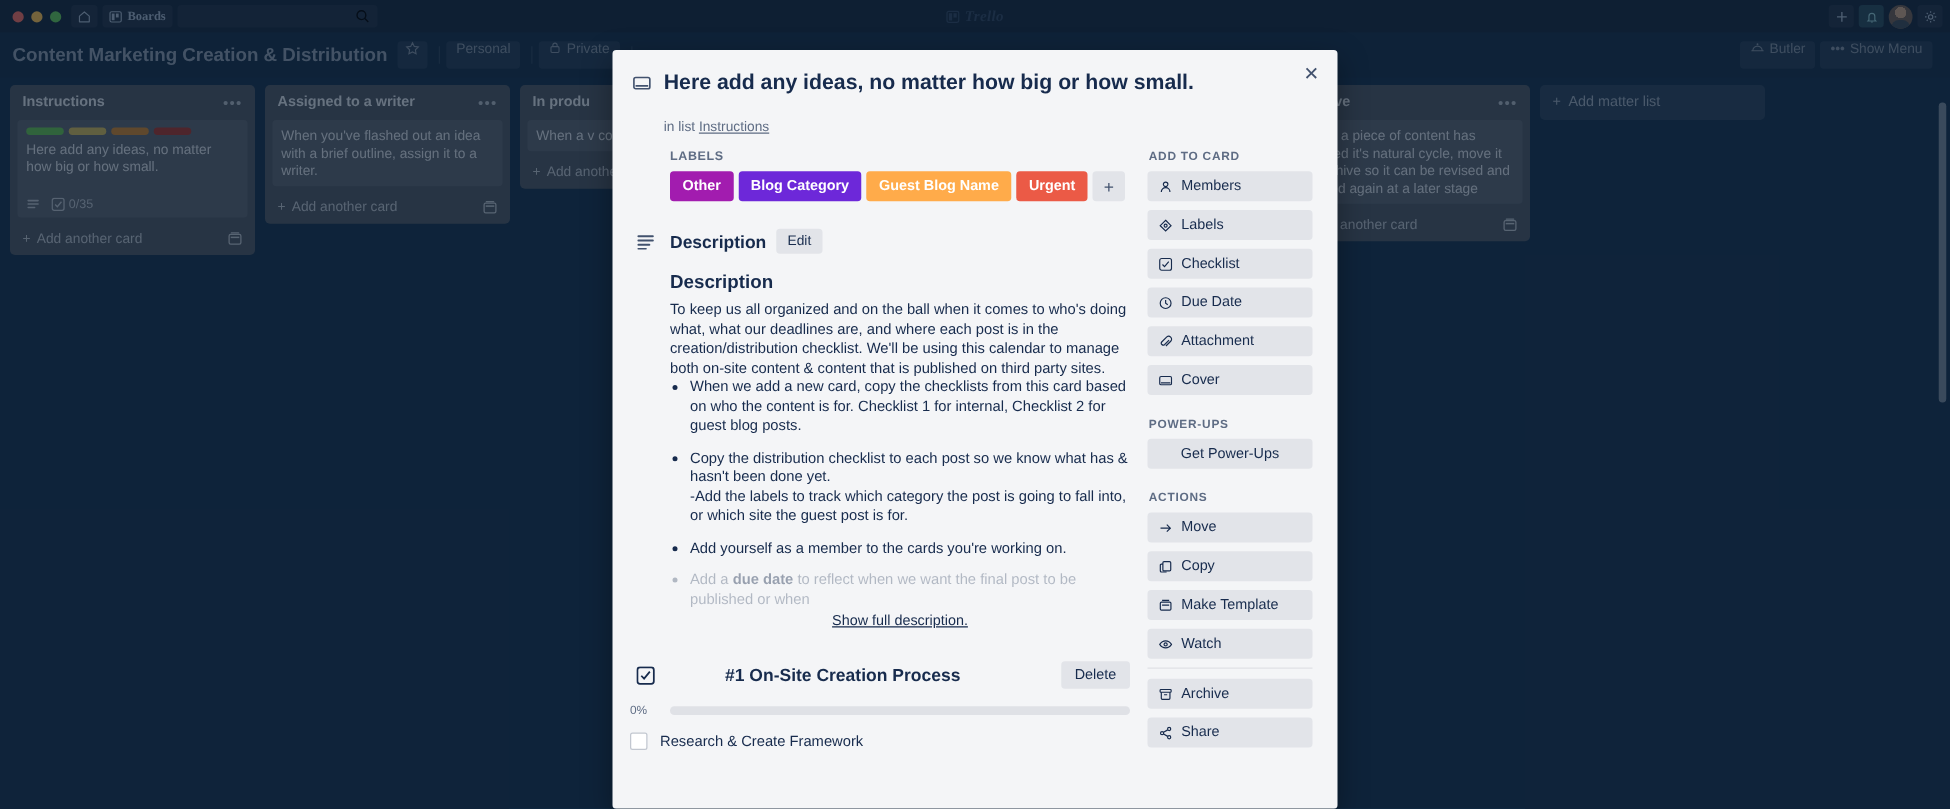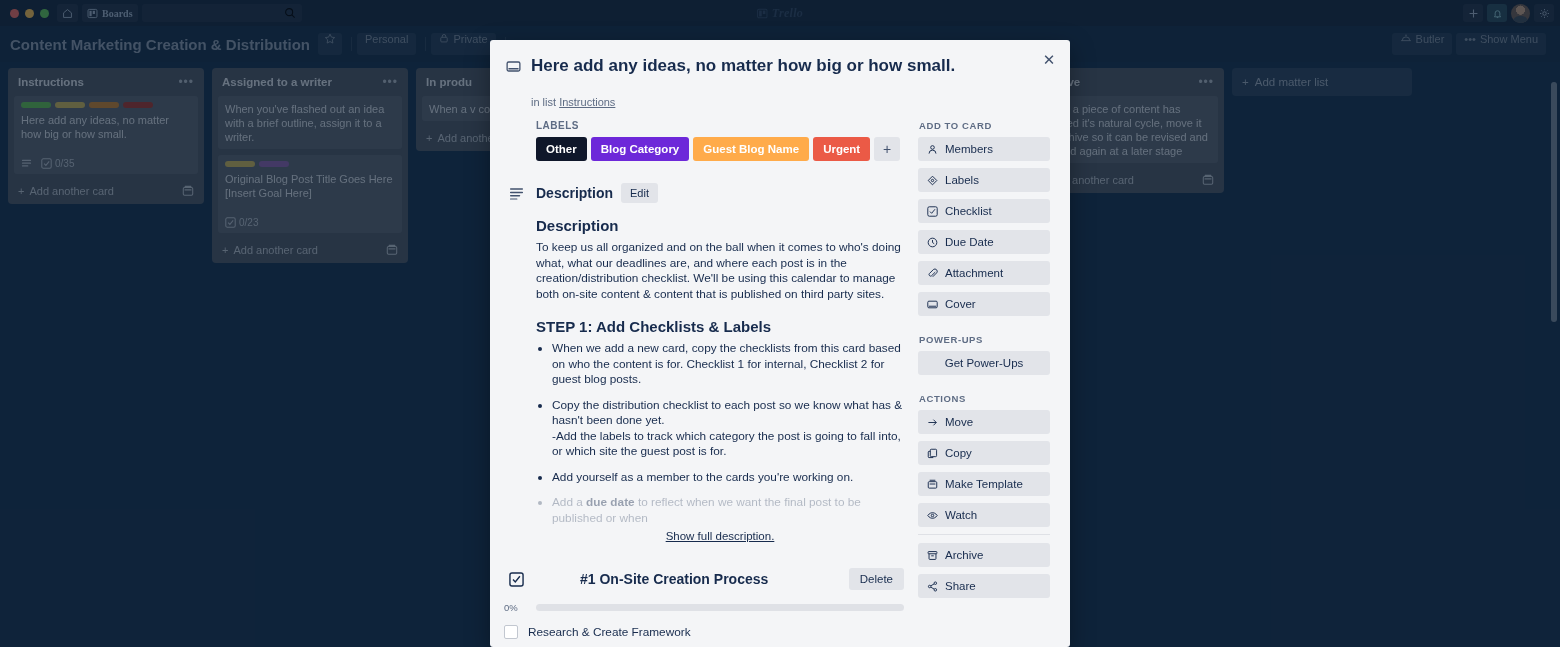--- a/index.html
+++ b/index.html
@@ -314,36 +314,20 @@
   </div>
 
   <div class="list">
     <div class="list-head">
       <span class="list-title">Assigned to a writer</span>
       <span class="list-dots">•••</span>
     </div>
     <div class="mini-card">
       <div class="mini-text">When you've flashed out an idea with a brief outline, assign it to a writer.</div>
     </div>
-    <div class="mini-card">
-      <div class="mini-labels">
-        <span class="mini-label" style="background:#c9b458"></span>
-        <span class="mini-label" style="background:#8a5fa8"></span>
-      </div>
-      <div class="mini-text">Original Blog Post Title Goes Here [Insert Goal Here]</div>
-      <div class="mini-badges">
-        <span class="mini-badge">
-          <svg width="11" height="11" viewBox="0 0 14 14">
-              <rect x="1" y="1" width="12" height="12" rx="2" fill="none" stroke="currentColor" stroke-width="1.3"></rect>
-              <path d="M4 7.2 L6.2 9.4 L10.4 4.3" fill="none" stroke="currentColor" stroke-width="1.3"></path>
-            </svg>
-          <span>0/23</span>
-        </span>
-      </div>
-    </div>
     <div class="add-card">
       <span class="left">
           <span>+</span>
           <span>Add another card</span>
         </span>
       <span>
         <svg width="12" height="12" viewBox="0 0 14 14">
             <rect x="1.5" y="3" width="11" height="9" rx="1.5" fill="none" stroke="currentColor" stroke-width="1.2"></rect>
             <rect x="3" y="5" width="8" height="1.4" fill="currentColor"></rect>
             <rect x="3" y="1" width="8" height="1.2" rx="0.6" fill="currentColor"></rect>
@@ -567,21 +551,21 @@
         </div>
       </div>
     </div>
 
     <div class="cols">
 
       <div class="col-main">
 
         <div class="section-label">LABELS</div>
         <div class="labels-row">
-          <div class="label-chip" style="background:#0f172a">Other</div>
+          <div class="label-chip" style="background:#a21caf">Other</div>
           <div class="label-chip" style="background:#6d28d9">Blog Category</div>
           <div class="label-chip" style="background:#ffab4a">Guest Blog Name</div>
           <div class="label-chip" style="background:#eb5a46">Urgent</div>
           <div class="label-add">
             <span>+</span>
           </div>
         </div>
 
         <div class="desc-head">
           <span class="dh-icon">
@@ -592,21 +576,20 @@
                 <rect x="1" y="13.2" width="8" height="1.2" rx="0.6"></rect>
               </svg>
           </span>
           <span class="desc-title">Description</span>
           <span class="edit-btn">Edit</span>
         </div>
 
         <div class="desc-body">
           <h2>Description</h2>
           <p>To keep us all organized and on the ball when it comes to who's doing what, what our deadlines are, and where each post is in the creation/distribution checklist. We'll be using this calendar to manage both on-site content &amp; content that is published on third party sites.</p>
-          <h3>STEP 1: Add Checklists &amp; Labels</h3>
           <ul>
             <li>When we add a new card, copy the checklists from this card based on who the content is for. Checklist 1 for internal, Checklist 2 for guest blog posts.</li>
             <li style="white-space:pre-line">Copy the distribution checklist to each post so we know what has &amp; hasn't been done yet.
 -Add the labels to track which category the post is going to fall into, or which site the guest post is for.</li>
           </ul>
           <ul>
             <li>Add yourself as a member to the cards you're working on.</li>
             <li class="faded"><span>Add a </span><b>due date</b><span> to reflect when we want the final post to be published or when</span></li>
           </ul>
         </div>

